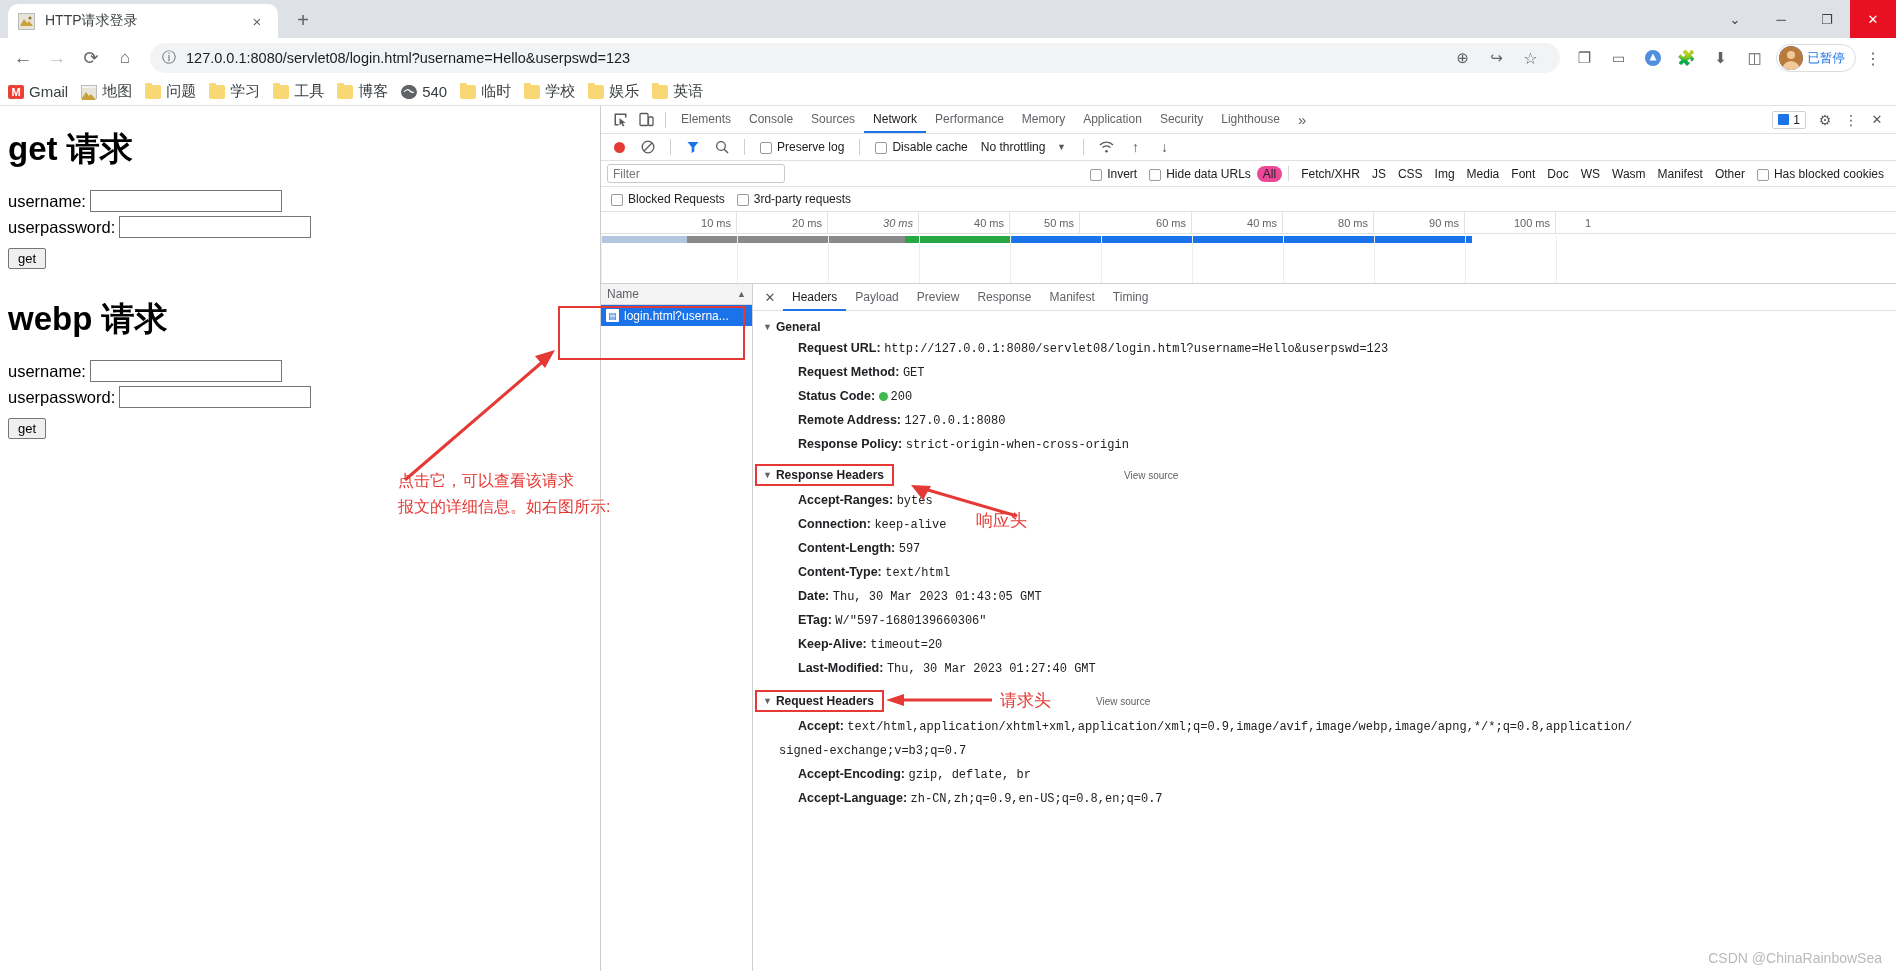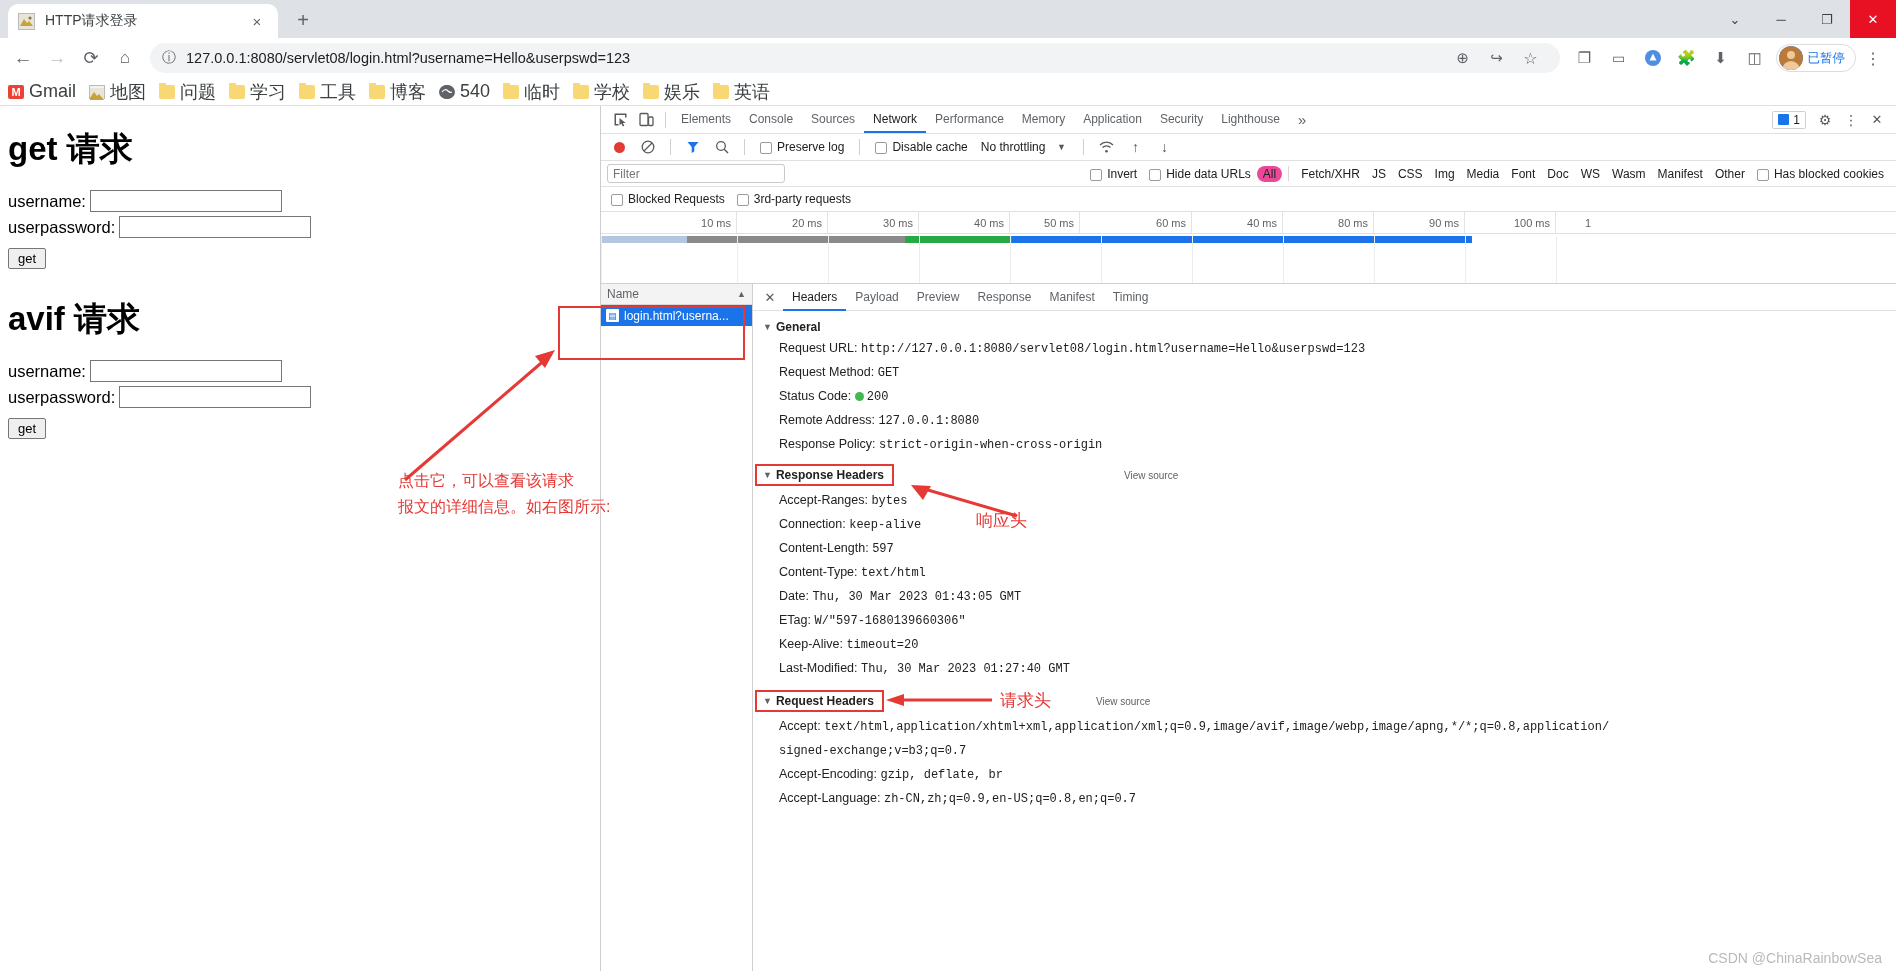--- a/index.html
+++ b/index.html
@@ -70,21 +70,21 @@
   .bookmarks {
     height:28px; background:#fff; display:flex; align-items:center;
     padding:0 8px; border-bottom:1px solid #e0e0e0;
   }
   .bm { display:flex; align-items:center; margin-right:13px; white-space:nowrap; }
   .bm-ico { width:16px; height:14px; margin-right:5px; flex:none; }
   .bm-folder { background:#f8d775; border-radius:2px 2px 2px 2px;
     position:relative; }
   .bm-folder:before { content:""; position:absolute; left:0; top:-2px;
     width:7px; height:3px; background:#f8d775; border-radius:1px 1px 0 0; }
-  .bm-label { font-size:18px; color:#3c4043; }
+  .bm-label { font-size:15px; color:#3c4043; }
   .bm-gmail { background:#ea4335; color:#fff; font-size:11px;
     font-weight:bold; display:flex; align-items:center;
     justify-content:center; border-radius:2px; }
   .bm-earth { background:#5f6368; border-radius:50%; color:#fff;
     font-size:9px; display:flex; align-items:center; justify-content:center; }
   .bm-map { background:#f2f2f2; border:1px solid #bbb; }
 
   
   .viewport { position:relative; height:865px; display:flex; }
   .webpage { width:601px; height:100%; background:#fff;
@@ -170,21 +170,21 @@
 
   .detail { flex:1; display:flex; flex-direction:column; min-width:0; }
   .detail-tabs { height:27px; display:flex; align-items:center;
     border-bottom:1px solid #e0e0e0; padding-left:4px; flex:none; }
   .detail-body { flex:1; overflow:hidden; padding:6px 0 0 0; }
   .sect-title { font-size:12px; font-weight:bold; color:#202124;
     padding:3px 0 3px 10px; display:flex; align-items:center; }
   .tri { margin-right:4px; font-size:9px; color:#5f6368; }
   .hrow { padding:2px 0 2px 26px; font-size:12.5px; line-height:19px;
     color:#202124; }
-  .hkey { font-weight:normal; }
+  .hkey { font-weight:bold;margin-left:19px; }
   .hval { font-family:"Liberation Mono", monospace; font-size:12px; }
   .status-dot { display:inline-block; width:9px; height:9px; border-radius:50%;
     background:#3fb950; vertical-align:-1px; margin-right:3px; }
   .viewsrc { color:#5f6368; font-size:10px; }
   .boxed { border:2px solid #e53935; display:inline-flex; align-items:center;
     padding:2px 8px 2px 6px; }
 
   
   .anno { position:absolute; pointer-events:none; }
   .anno-text { color:#e53935; font-size:16px; line-height:26px;
@@ -319,21 +319,21 @@
     <div class="formrow">
       <label>username:</label>
       <input class="in-user" value="" style="">
     </div>
     <div class="formrow">
       <label>userpassword:</label>
       <input class="in-pass" value="" style="">
     </div>
     <button class="btn-get">get</button>
 
-    <h1 style="margin-top:28px;">avif 请求</h1>
+    <h1 style="margin-top:28px;">webp 请求</h1>
     <div class="formrow">
       <label>username:</label>
       <input class="in-user" value="" style="">
     </div>
     <div class="formrow">
       <label>userpassword:</label>
       <input class="in-pass" value="" style="">
     </div>
     <button class="btn-get">get</button>
   </div>
@@ -457,21 +457,21 @@
       <span class="cbwrap">
         <span class="chk"></span>
         <span class="lbl">3rd-party requests</span>
       </span>
     </div>
 
     <div class="overview">
       <div class="ov-ruler">
         <div class="ov-tick" style="left:0px;width:136px;">10 ms</div>
         <div class="ov-tick" style="left:136px;width:91px;">20 ms</div>
-        <div class="ov-tick" style="left:227px;width:91px;">30 ms</div>
+        <div class="ov-tick" style="left:227px;width:91px;font-style:italic;">30 ms</div>
         <div class="ov-tick" style="left:318px;width:91px;">40 ms</div>
         <div class="ov-tick" style="left:388px;width:91px;">50 ms</div>
         <div class="ov-tick" style="left:500px;width:91px;">60 ms</div>
         <div class="ov-tick" style="left:591px;width:91px;">40 ms</div>
         <div class="ov-tick" style="left:682px;width:91px;">80 ms</div>
         <div class="ov-tick" style="left:773px;width:91px;">90 ms</div>
         <div class="ov-tick" style="left:864px;width:91px;">100 ms</div>
         <div class="ov-tick" style="left:955px;width:40px;border-right:none;">1</div>
       </div>
       <div class="ov-bars">

